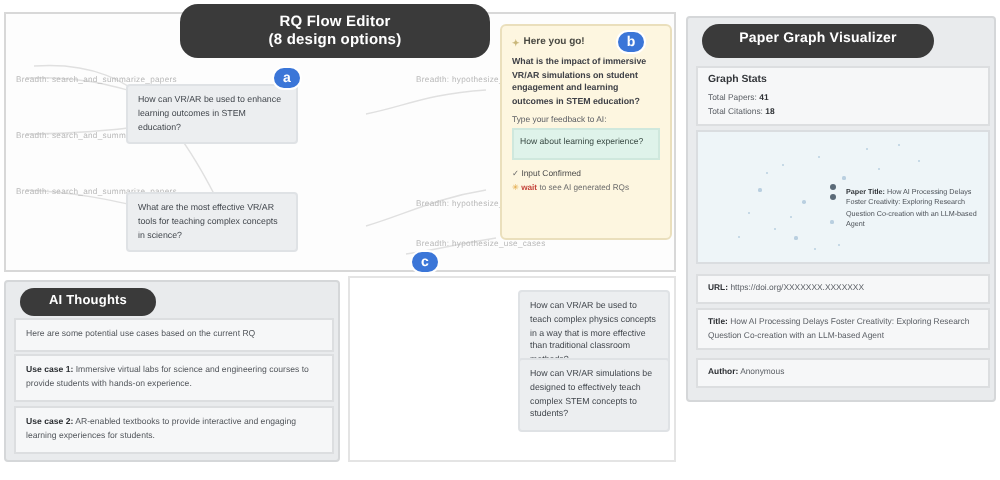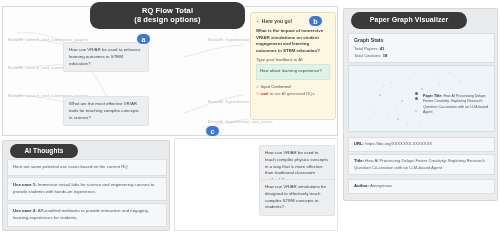--- a/index.html
+++ b/index.html
@@ -200,21 +200,21 @@
     <div class="breadth" style="left:5px;  top:86px;">Breadth: search_and_summarize_papers</div>
     <div class="breadth" style="left:205px;top:30px;">Breadth: hypothesize_use_cases</div>
     <div class="breadth" style="left:205px;top:92px;">Breadth: hypothesize_use_cases</div>
     <div class="breadth" style="left:205px;top:112px;">Breadth: hypothesize_use_cases</div>
 
     <div class="node" style="left:60px; top:35px; width:86px;">How can VR/AR be used to enhance learning outcomes in STEM education?</div>
     <div class="node" style="left:60px; top:89px; width:86px;">What are the most effective VR/AR tools for teaching complex concepts in science?</div>
   </div>
 
   <div class="pill" id="flow-title">
-    <span>RQ Flow Total</span><br>
+    <span>RQ Flow Editor</span><br>
     <span>(8 design options)</span>
   </div>
 
   <div id="feedback-card">
     <div id="feedback-head">
       <span class="sparkle">✦</span>
       <span>Here you go!</span>
     </div>
     <div id="feedback-q">What is the impact of immersive VR/AR simulations on student engagement and learning outcomes in STEM education?</div>
     <div id="feedback-prompt">Type your feedback to AI:</div>

